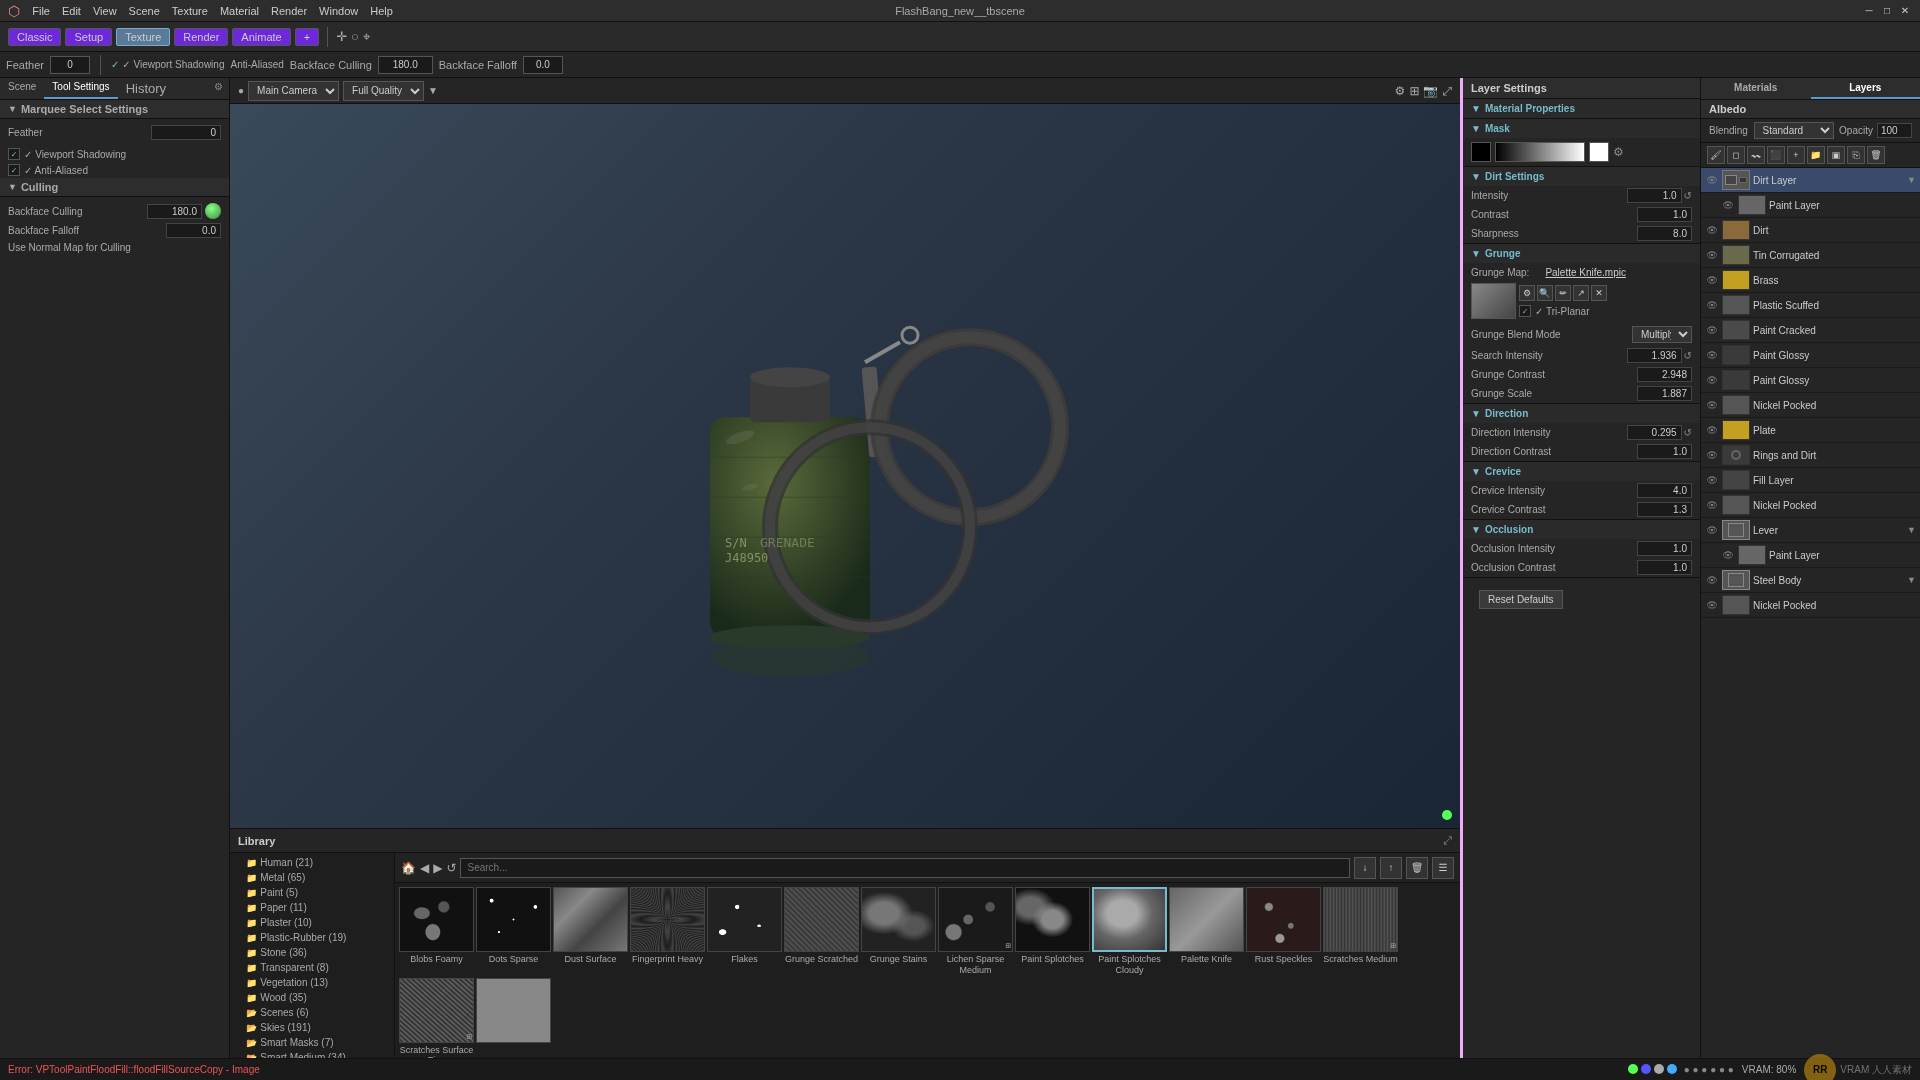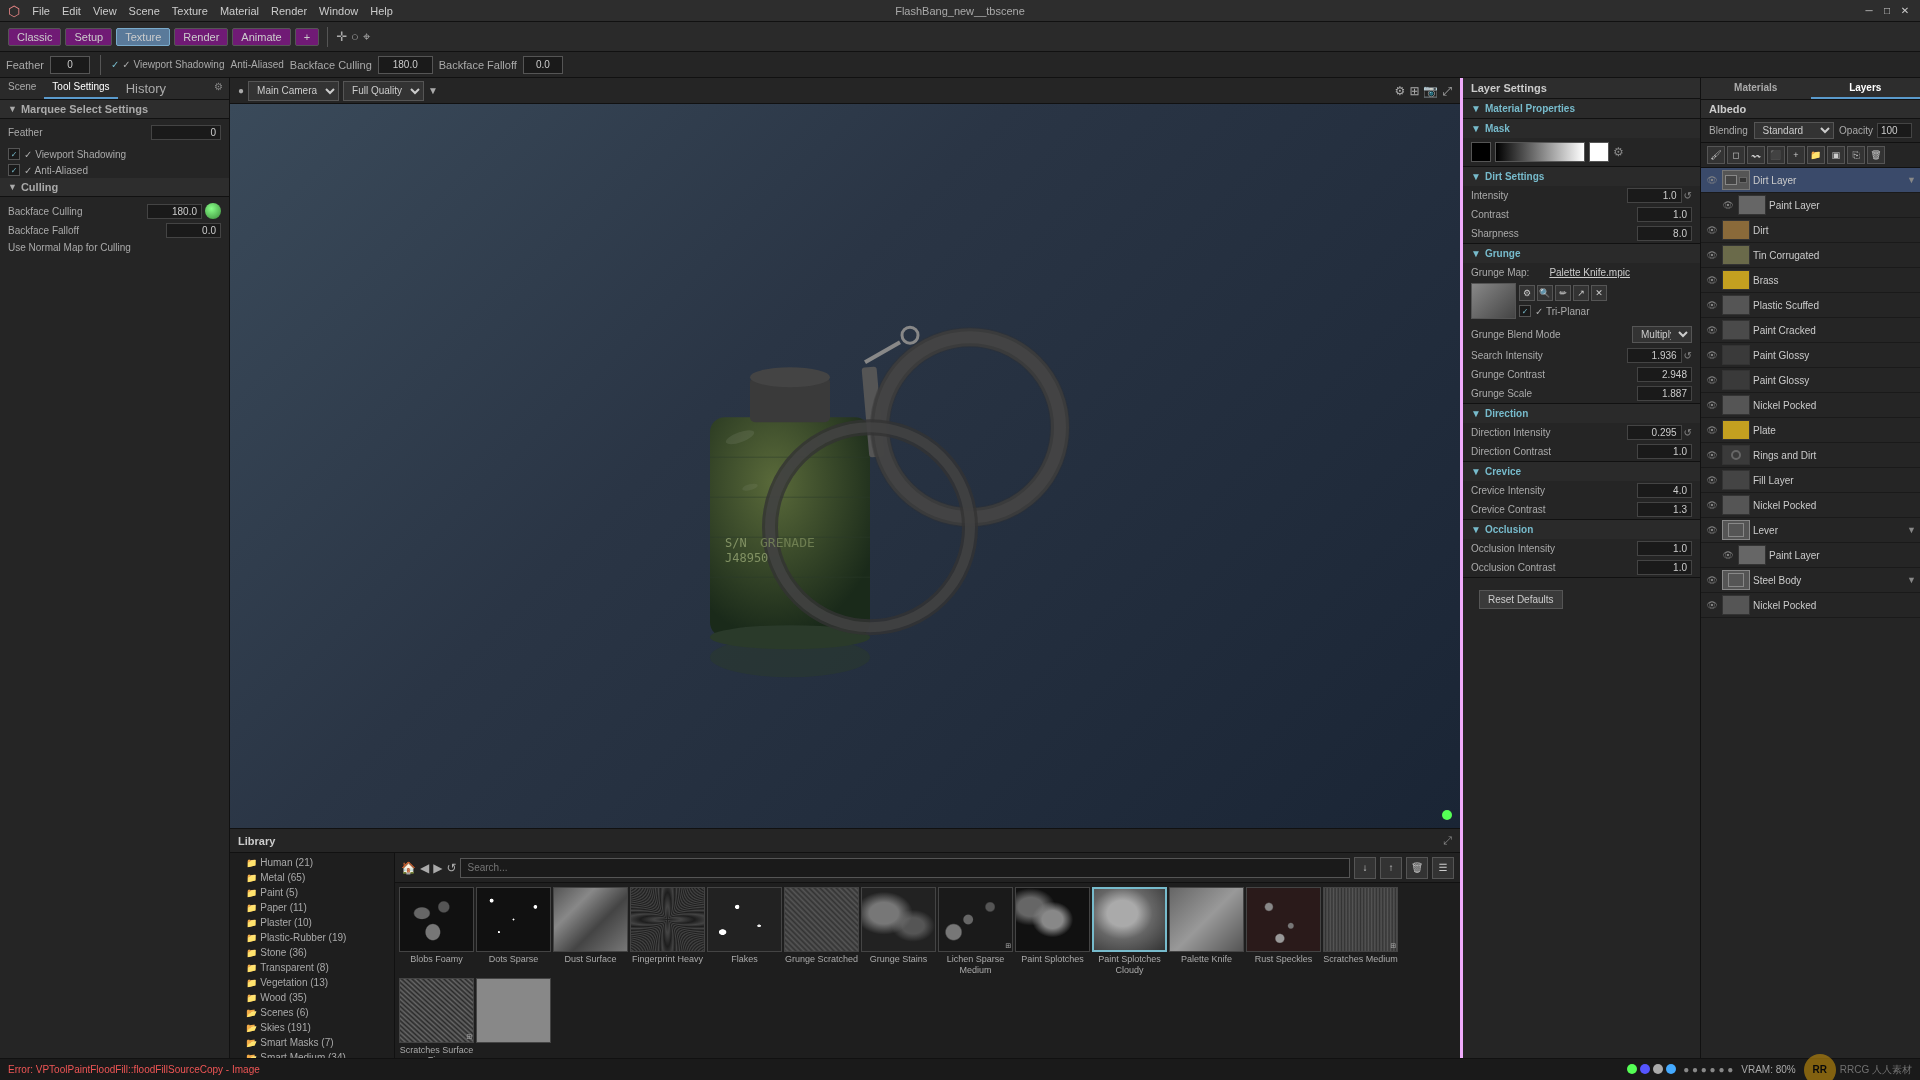--- a/index.html
+++ b/index.html
@@ -8,21 +8,21 @@
     
     #titlebar { height: 22px; background: #2d2d2d; display: flex; align-items: center; justify-content: space-between; padding: 0 8px; border-bottom: 1px solid #111; }
     #titlebar-left { display: flex; align-items: center; gap: 12px; }
     #titlebar-left .menu-item { cursor: pointer; font-size: 11px; color: #ccc; }
     #titlebar-title { font-size: 11px; color: #aaa; position: absolute; left: 50%; transform: translateX(-50%); }
     #titlebar-controls { display: flex; gap: 4px; }
     #titlebar-controls span { width: 14px; height: 14px; display: flex; align-items: center; justify-content: center; cursor: pointer; font-size: 10px; color: #ccc; }
 
     
     #toolbar { height: 30px; background: #2a2a2a; display: flex; align-items: center; padding: 0 8px; gap: 4px; border-bottom: 1px solid #111; }
-    .toolbar-btn { padding: 2px 8px; background: #701a75; border: 1px solid #555; color: #ccc; cursor: pointer; font-size: 11px; border-radius: 2px; }
+    .toolbar-btn { padding: 2px 8px; background: #6d28d9; border: 1px solid #555; color: #ccc; cursor: pointer; font-size: 11px; border-radius: 2px; }
     .toolbar-btn.active { background: #5a7a9a; border-color: #7aabcc; }
     .toolbar-sep { width: 1px; height: 20px; background: #555; margin: 0 4px; }
 
     
     #toolbar2 { height: 26px; background: #252525; display: flex; align-items: center; padding: 0 6px; gap: 6px; border-bottom: 1px solid #111; }
     .t2-label { font-size: 11px; color: #aaa; }
     .t2-input { width: 40px; height: 18px; background: #1a1a1a; border: 1px solid #555; color: #ccc; font-size: 10px; text-align: center; }
     .t2-check { display: flex; align-items: center; gap: 3px; cursor: pointer; }
     .checkmark { color: #7bc; font-size: 10px; }
 
@@ -515,23 +515,23 @@
         <input class="ls-value" value="8.0" style="">
       </div>
     </div>
 
     <div class="ls-section">
       <div class="ls-section-header">
         <span>▼</span>
         <span>Grunge</span>
       </div>
       <div class="grunge-map-row">
-        <div style="display:flex;align-items:center;gap:8px;">
+        <div style="display:flex;align-items:center;gap:16px;">
           <span class="ls-label">Grunge Map:</span>
-          <span style="font-size:10px;color:#ccc;text-decoration:underline;cursor:pointer;margin-left:12px;">Palette Knife.mpic</span>
+          <span style="font-size:10px;color:#ccc;text-decoration:underline;cursor:pointer;">Palette Knife.mpic</span>
         </div>
         <div style="display:flex;align-items:center;gap:3px;margin-top:2px;">
           <div class="grunge-map-preview" style="background:linear-gradient(135deg,#888,#444);width:45px;height:36px;"></div>
           <div class="grunge-tools" style="flex-direction:column;gap:2px;padding:0;">
             <div style="display:flex;gap:2px;">
               <div class="gt">⚙</div>
               <div class="gt">🔍</div>
               <div class="gt">✏</div>
               <div class="gt">↗</div>
               <div class="gt">✕</div>
@@ -783,16 +783,16 @@
       <span class="status-dot" style="background:#5f5;"></span>
       <span class="status-dot" style="background:#55f;"></span>
       <span class="status-dot" style="background:#aaa;"></span>
       <span class="status-dot" style="background:#4af;"></span>
       <span style="font-size:10px;color:#888;margin-left:4px;">● ● ● ● ● ●</span>
     </div>
     <span class="status-vram">VRAM: 80%</span>
 
     <div style="display:flex;align-items:center;gap:4px;opacity:0.6;">
       <div style="width:32px;height:32px;background:#c8920a;border-radius:50%;display:flex;align-items:center;justify-content:center;font-size:10px;color:#000;font-weight:bold;">RR</div>
-      <span style="font-size:10px;color:#aaa;">RRCG 人人素材</span>
+      <span style="font-size:10px;color:#aaa;">VRAM 人人素材</span>
     </div>
   </div>
 </div>
 
 </body></html>

